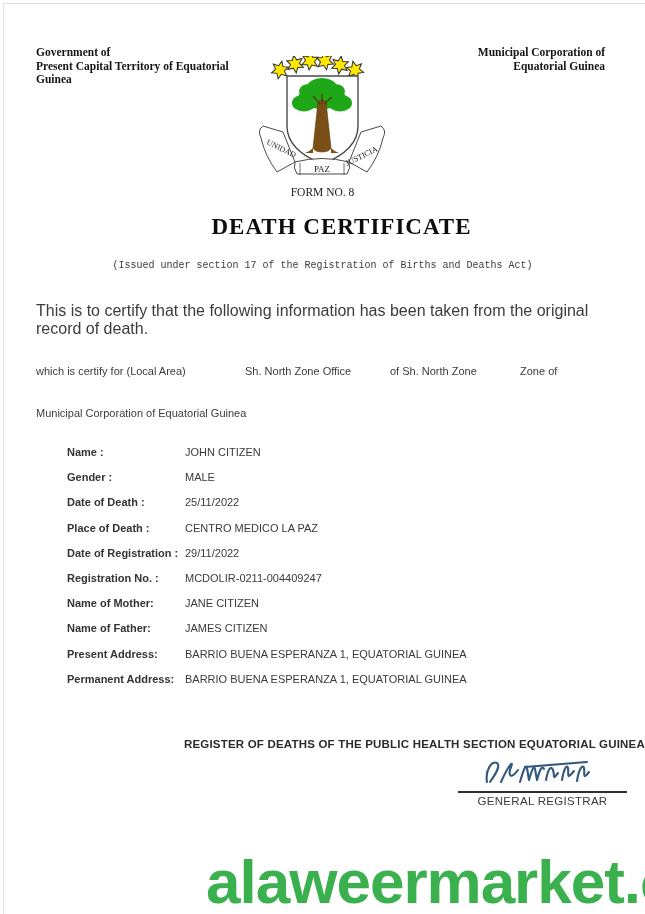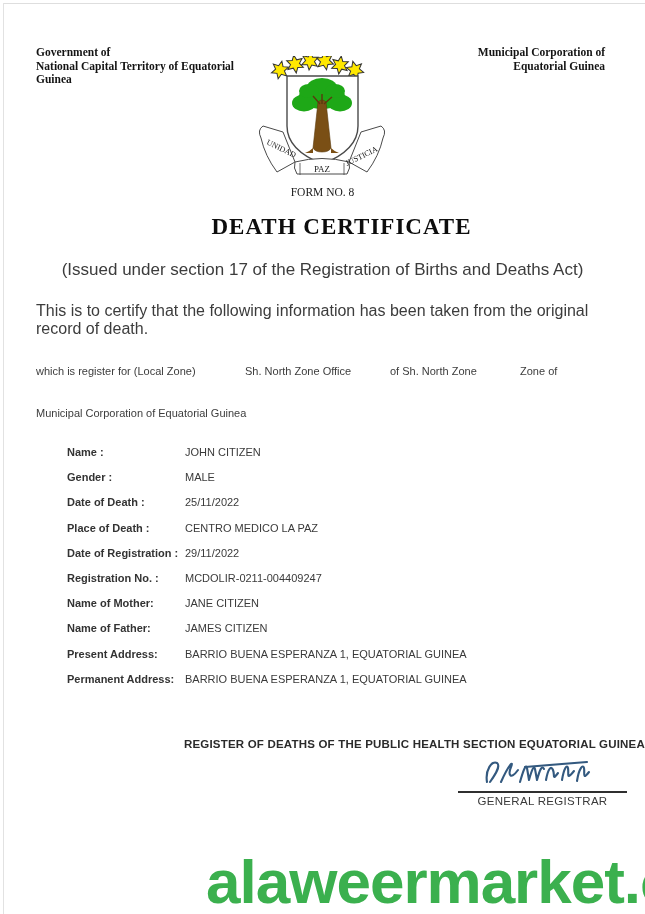--- a/index.html
+++ b/index.html
@@ -21,21 +21,21 @@
   .hdr-right { right:40px; width:220px; text-align:right; }
 
   .emblem { position:absolute; left:247px; top:56px; width:150px; height:132px; }
 
   .form-no { position:absolute; top:186px; left:0; right:0; text-align:center;
              font-family:"Liberation Serif", serif; font-size:11.5px; color:#1a1a1a; }
   .title { position:absolute; top:214px; left:0; right:0; text-align:center;
            font-family:"Liberation Serif", serif; font-weight:bold; font-size:23px;
            letter-spacing:1px; color:#0d0d0d;margin-left:38px; }
   .subtitle { position:absolute; top:260px; left:0; right:0; text-align:center;
-              font-size:17px; color:#3c3c3c; }
+              font-size:10px; color:#3c3c3c;font-family:Liberation Mono, monospace; }
   .certify { position:absolute; top:302px; left:36px; right:30px; font-size:16px; color:#3c3c3c; }
 
   .regline { position:absolute; top:365px; left:0; right:0; height:14px; font-size:11px; color:#3c3c3c; }
   .regline span { position:absolute; white-space:nowrap; }
   .rl-prefix { left:36px; }
   .rl-office { left:245px; }
   .rl-ofzone { left:390px; }
   .rl-zoneof { left:520px; }
   .regline2 { position:absolute; top:407px; left:36px; font-size:11px; color:#3c3c3c; }
 
@@ -57,21 +57,21 @@
                font-size:62px; letter-spacing:-1px; white-space:nowrap; }
 </style>
 </head>
 <body>
 
 <div class="page">
   <div class="edge-top"></div>
   <div class="edge-left"></div>
 
   <div class="hdr hdr-left">Government of
-National Capital Territory of Equatorial
+Present Capital Territory of Equatorial
 Guinea</div>
   <div class="hdr hdr-right">Municipal Corporation of
 Equatorial Guinea</div>
 
   <svg class="emblem" viewBox="0 0 150 132">
     <defs>
       <polygon id="star6" points="0,-9 2.25,-3.9 7.79,-4.5 4.5,0 7.79,4.5 2.25,3.9 0,9 -2.25,3.9 -7.79,4.5 -4.5,0 -7.79,-4.5 -2.25,-3.9"></polygon>
     </defs>
     <g fill="#ffe800" stroke="#333333" stroke-width="1">
       <use href="#star6" transform="translate(33,14) rotate(12)"></use>
@@ -110,21 +110,21 @@
     </g>
   </svg>
 
   <div class="form-no">FORM NO. 8</div>
   <div class="title">DEATH CERTIFICATE</div>
   <div class="subtitle">(Issued under section 17 of the Registration of Births and Deaths Act)</div>
 
   <div class="certify">This is to certify that the following information has been taken from the original record of death.</div>
 
   <div class="regline">
-    <span class="rl-prefix">which is register for (Local Zone)</span>
+    <span class="rl-prefix">which is certify for (Local Area)</span>
     <span class="rl-office">Sh. North Zone Office</span>
     <span class="rl-ofzone">of  Sh. North Zone</span>
     <span class="rl-zoneof">Zone of</span>
   </div>
   <div class="regline2">Municipal Corporation of Equatorial Guinea</div>
 
   <div class="fields">
     <div class="frow">
       <span class="flabel">Name :</span>
       <span class="fvalue">JOHN CITIZEN</span>

